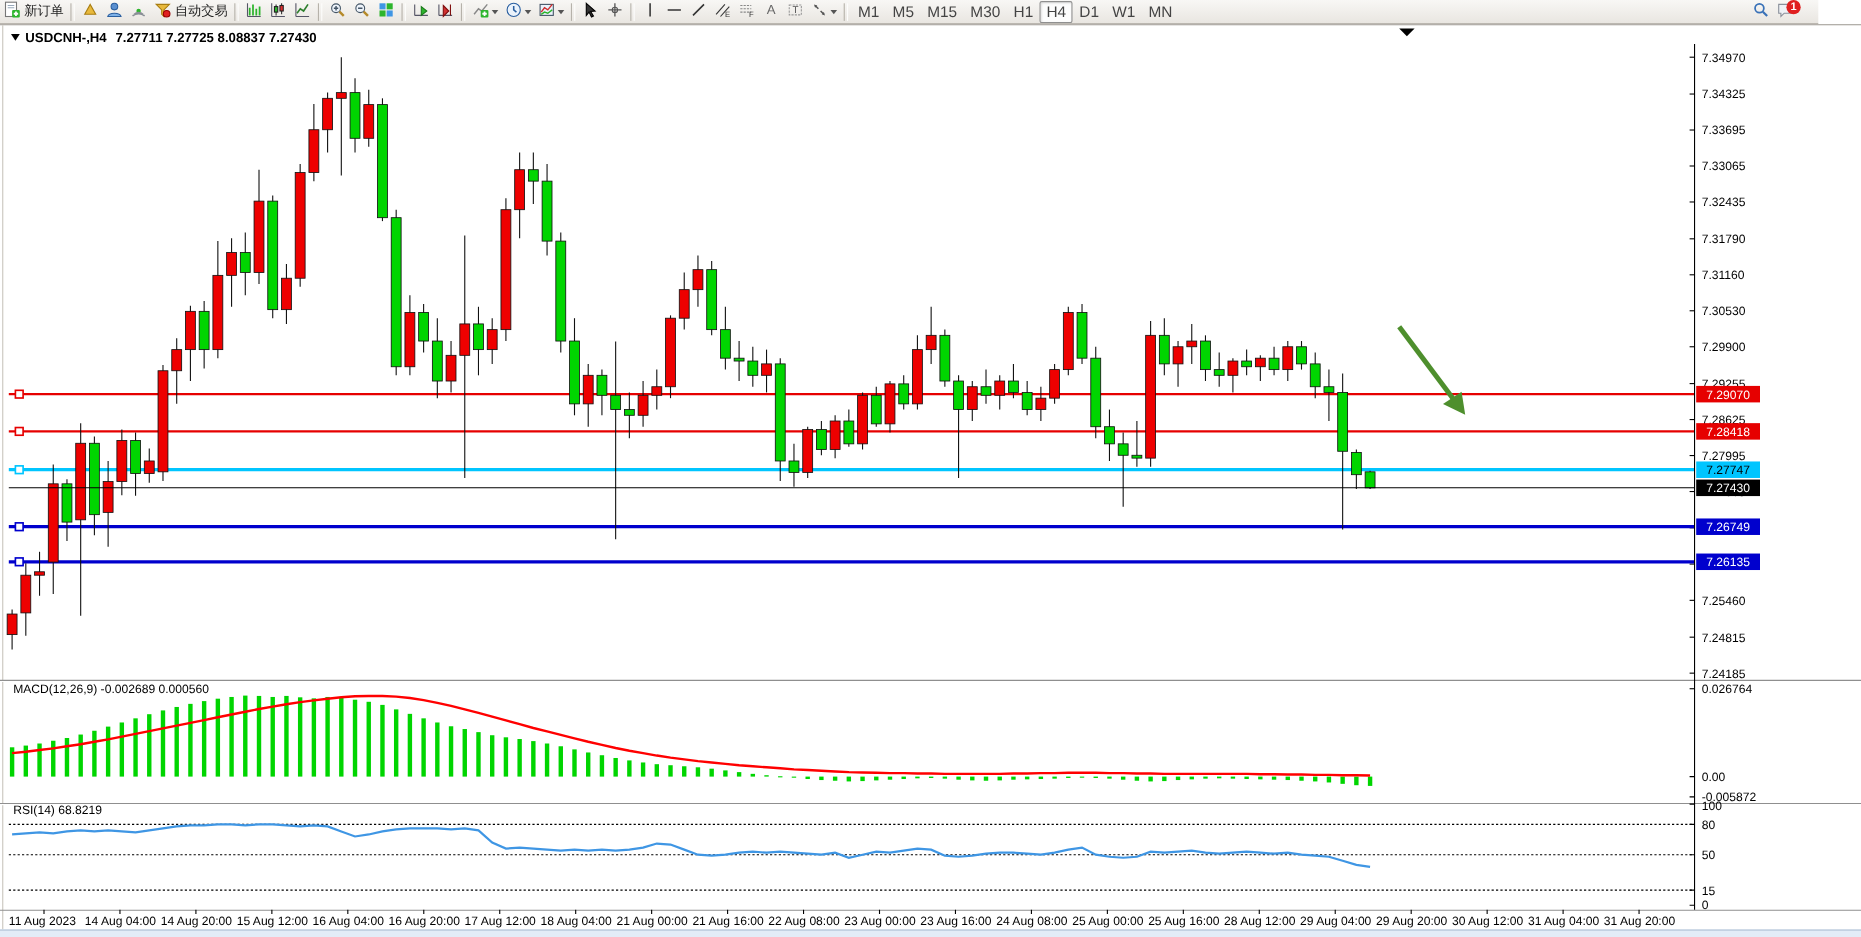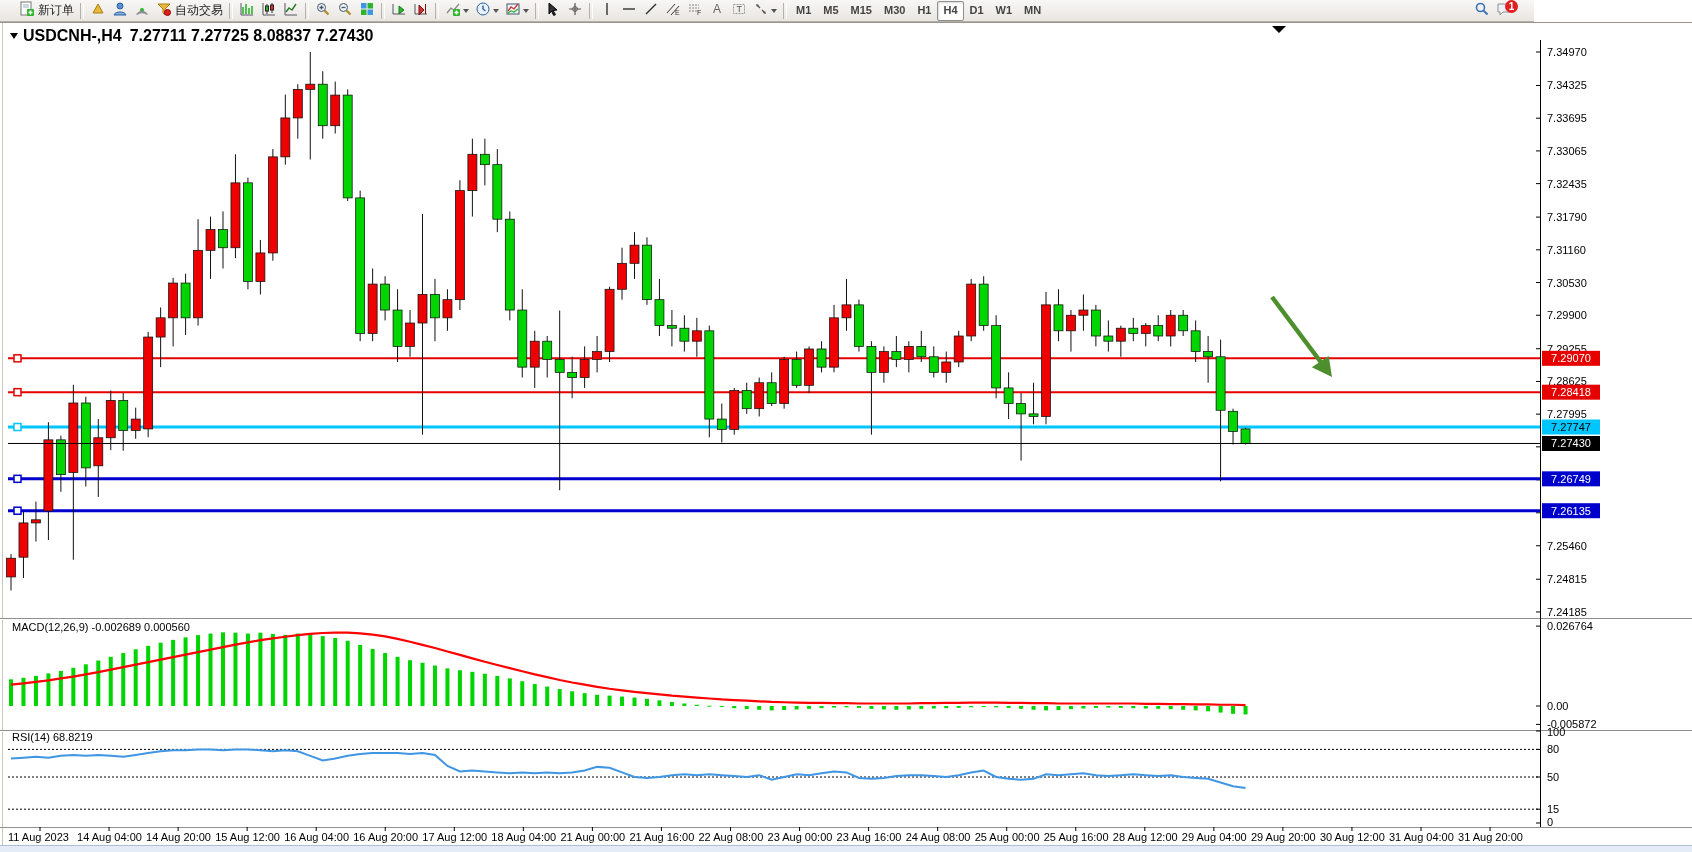--- a/index.html
+++ b/index.html
@@ -1,36 +1,36 @@
 <!DOCTYPE html>
 <html><head>
 <meta charset="utf-8">
 <style>
   html,body{margin:0;padding:0;width:1692px;height:852px;overflow:hidden;
     font-family:"Liberation Sans","DejaVu Sans",sans-serif;background:#ffffff;}
   
-  #toolbar{position:absolute;left:0;top:0;width:1534px;height:22px;z-index:5;
+  #toolbar{position:absolute;left:0;top:0;width:1653px;height:22px;z-index:5;
     background:linear-gradient(#f8f7f5,#e9e6e1);border-bottom:1px solid #b4b0a8;
-    display:flex;align-items:center;padding-left:16px;box-sizing:border-box;font-size:12px;color:#222;}
+    display:flex;align-items:center;padding-left:0;box-sizing:border-box;font-size:12px;color:#222;}
   .tbtn{height:20px;min-width:20px;display:flex;align-items:center;justify-content:center;
     border:1px solid transparent;border-radius:2px;padding:0 2px;box-sizing:border-box;}
   .tbtn span.lbl{margin-left:3px;white-space:nowrap;}
   .sep{width:2px;height:16px;margin:0 3px;border-left:1px solid #b6b2aa;border-right:1px solid #fdfdfc;}
   .dd{width:0;height:0;border-left:3px solid transparent;border-right:3px solid transparent;
     border-top:4px solid #555;margin-left:2px;}
-  .tf{font-size:11px;font-weight:bold;color:#444;padding:1px 5px;height:16px;line-height:14px;
+  .tf{font-size:14px;font-weight:normal;color:#444;padding:1px 5px;height:16px;line-height:14px;
     border:1px solid transparent;border-radius:2px;}
   .tf.active{background:#fdfdfd;border:1px solid #8f8f8f;box-shadow:inset 1px 1px 2px #00000022;text-align:right;}
   #right-tools{margin-left:auto;display:flex;align-items:center;margin-right:6px;}
   #badge{position:relative;top:-4px;left:-7px;background:#e02020;color:#fff;border-radius:8px;
     font-size:10px;font-weight:bold;min-width:13px;height:13px;line-height:13px;text-align:center;display:inline-block;}
   
   #chart-canvas{position:absolute;left:0;top:0;z-index:1;}
   .overlay{position:absolute;z-index:3;color:#000;}
-  #chart-title{left:10px;top:27px;font-size:16px;font-weight:bold;display:flex;align-items:center;}
+  #chart-title{left:10px;top:27px;font-size:12px;font-weight:bold;display:flex;align-items:center;}
   #symbol-dd{width:0;height:0;border-left:4px solid transparent;border-right:4px solid transparent;
     border-top:6px solid #000;margin-right:5px;}
   #macd-label{left:12px;top:621px;font-size:11px;}
   #rsi-label{left:12px;top:731px;font-size:11px;}
   #scrollbar-strip{position:absolute;left:0;top:845px;width:1692px;height:7px;
     background:#e3ecf7;border-top:1px solid #aebfd4;z-index:2;}
   svg text{font-family:"Liberation Sans","DejaVu Sans",sans-serif;}
 </style>
 </head>
 <body>

